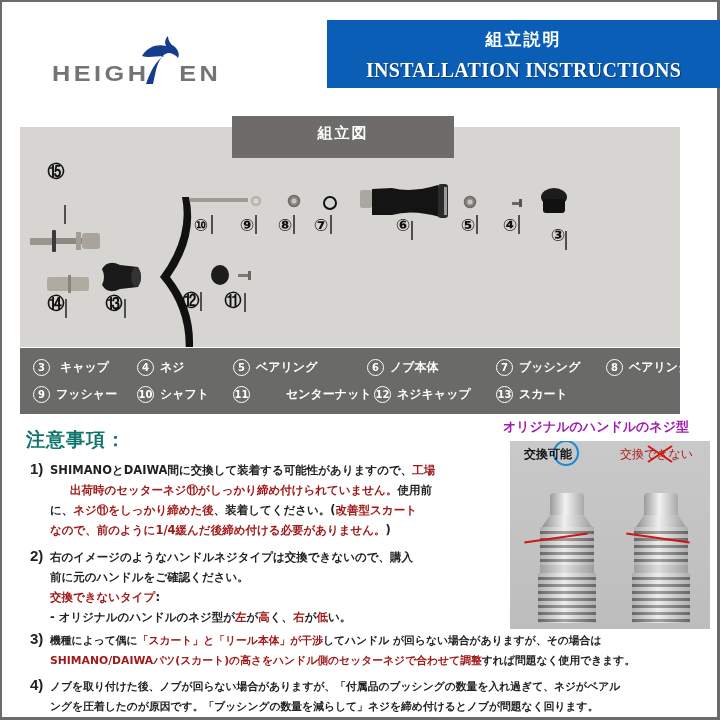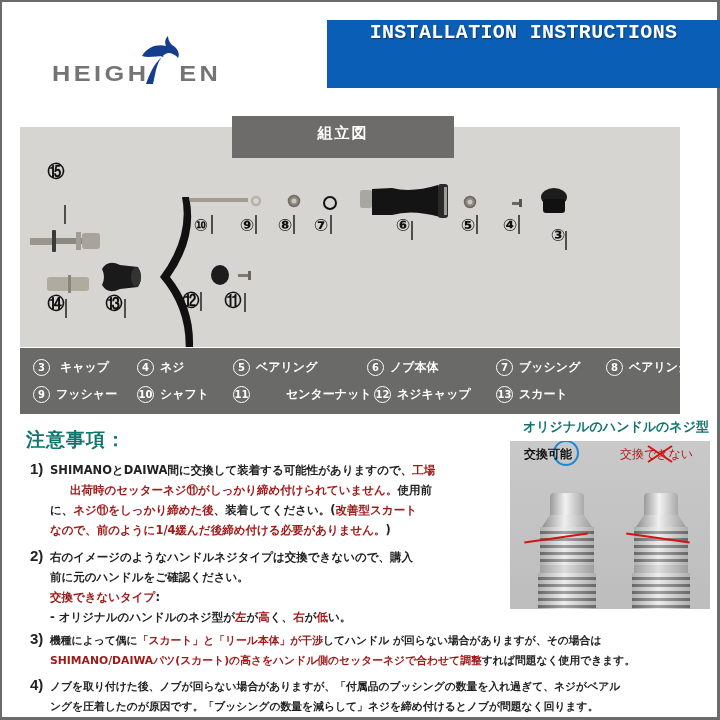--- a/index.html
+++ b/index.html
@@ -6,41 +6,41 @@
   html, body { width: 720px; height: 720px; overflow: hidden; background: #fff; }
   body { font-family: "DejaVu Sans", "Liberation Sans", sans-serif; position: relative; }
   .frame { position: absolute; left: 0; top: 0; width: 720px; height: 720px; border: 2px solid #6b6b6b; border-right-width: 3px; border-bottom-width: 3px; }
 
   
   .logo { position: absolute; left: 48px; top: 36px; width: 190px; height: 50px; }
   .logo-text { position: absolute; left: 4px; top: 25px; font-family: "Liberation Sans", sans-serif; font-size: 22px; letter-spacing: 3px; color: #747474; font-weight: bold; transform: scaleX(1.15); transform-origin: left; }
   .logo svg { position: absolute; left: 92px; top: 0; }
   .title-box { position: absolute; left: 327px; top: 20px; width: 393px; height: 68px; background: #0b5eb5; color: #fff; text-align: center; }
   .title-jp { font-size: 17px; font-weight: bold; margin-top: 8px; letter-spacing: 2px; }
-  .title-en { font-family: Liberation Mono, monospace; font-size: 20px; font-weight: bold; margin-top: 1px; letter-spacing: 0.3px; text-shadow: 1px 1px 1px #083a70; }
+  .title-en { font-family: Liberation Serif, serif; font-size: 20px; font-weight: bold; margin-top: 8px; letter-spacing: 0.3px; text-shadow: 1px 1px 1px #083a70; }
   .asm { position: absolute; left: 20px; top: 127px; width: 660px; height: 220px; background: #d6d5d1; }
   .asm-tab { position: absolute; left: 232px; top: 116px; width: 222px; height: 42px; background: #6d6c6a; color: #fff; font-size: 15px; font-weight: bold; text-align: center; line-height: 34px; letter-spacing: 2px; }
 
   .part-label { position: absolute; font-size: 12px; font-weight: bold; color: #111; width: 18px; height: 18px; text-align: center; line-height: 16px; border: 1.3px solid #111; border-radius: 50%; background: transparent; }
 
   
   .legend { position: absolute; left: 20px; top: 348px; width: 660px; height: 66px; background: #6a6a69; color: #fff; }
   .legend-item { position: absolute; font-size: 12px; font-weight: bold; display: flex; align-items: center; gap: 6px; white-space: nowrap; }
   .legend-num { display: inline-block; width: 17px; height: 17px; border: 1.3px solid #fff; border-radius: 50%; font-size: 10px; text-align: center; line-height: 15px; }
 
   
   .notes-title { position: absolute; left: 26px; top: 427px; font-size: 19px; font-weight: bold; color: #0f766e; letter-spacing: 1px; }
   .note { position: absolute; left: 30px; font-size: 11.5px; font-weight: bold; color: #222; line-height: 20px; }
   .note .num { font-size: 15px; font-family: "Liberation Sans", sans-serif; display: inline-block; width: 20px; }
   .red { color: #a11a1a; }
   .indent { padding-left: 20px; }
 
   
-  .thread-title { position: absolute; left: 503px; top: 418px; font-size: 13px; font-weight: bold; color: #0f766e; white-space: nowrap; margin-left: 20px; }
-  .thread-img { position: absolute; left: 510px; top: 441px; width: 200px; height: 168px; background: linear-gradient(180deg,#c9c9c9 0%,#bdbdbd 100%); overflow: hidden; }
+  .thread-title { position: absolute; left: 503px; top: 418px; font-size: 13px; font-weight: bold; color: #a21caf; white-space: nowrap; }
+  .thread-img { position: absolute; left: 510px; top: 441px; width: 200px; height: 188px; background: linear-gradient(180deg,#c9c9c9 0%,#bdbdbd 100%); overflow: hidden; }
   .bolt { position: absolute; width: 58px; }
   .bolt-head { position: absolute; left: 12px; top: 0; width: 34px; height: 22px; background: linear-gradient(90deg,#9a9a9a,#f2f2f2 45%,#a9a9a9); border-radius: 4px 4px 0 0; }
   .bolt-taper { position: absolute; left: 4px; top: 22px; width: 50px; height: 12px; background: linear-gradient(90deg,#8e8e8e,#efefef 45%,#9d9d9d); clip-path: polygon(16% 0, 84% 0, 100% 100%, 0 100%); }
   .bolt-thread { position: absolute; left: 2px; width: 54px; background: repeating-linear-gradient(180deg,#e9e9e9 0 4px,#8a8a8a 4px 7px); }
   .bolt-thread::after { content: ""; position: absolute; inset: 0; background: linear-gradient(90deg,rgba(0,0,0,0.25),rgba(255,255,255,0.2) 45%,rgba(0,0,0,0.25)); }
   .ok-label { position: absolute; left: 14px; top: 5px; font-size: 12px; font-weight: bold; color: #111; }
   .ng-label { position: absolute; left: 110px; top: 5px; font-size: 12px; font-weight: normal; color: #b01616; }
   .ok-circle { position: absolute; left: 43px; top: -1px; width: 26px; height: 26px; border: 2.5px solid #1e88d6; border-radius: 50%; }
   .redline { position: absolute; height: 1.5px; background: #d01515; }
 </style>
@@ -50,20 +50,21 @@
 <div class="frame"></div>
 
 <div class="logo">
   <span class="logo-text"><span>HEIGH</span><span style="display:inline-block;width:26px;"></span><span>EN</span></span>
   <svg width="40" height="48" viewBox="0 0 40 48">
     <path d="M2 20 C8 10 18 8 26 10 C24 5 26 2 28 0 C28 4 30 7 32 9 C38 12 40 18 38 22 C36 19 32 17 28 17 C22 18 18 26 16 34 L13 48 L6 48 C10 36 16 24 24 20 C16 20 8 22 2 20 Z" fill="#143e8c"></path>
   </svg>
 </div>
 
 <div class="title-box">
+  <div class="title-jp">組立説明</div>
   <div class="title-en">INSTALLATION INSTRUCTIONS</div>
 </div>
 
 <div class="asm">
   <svg width="660" height="220">
 
     <g>
       <rect x="10" y="111" width="24" height="7" fill="#9a968e"></rect>
       <rect x="32" y="103" width="4" height="22" rx="1" fill="#3a3a3a"></rect>
       <rect x="36" y="111" width="40" height="6" fill="#8c8980"></rect>

